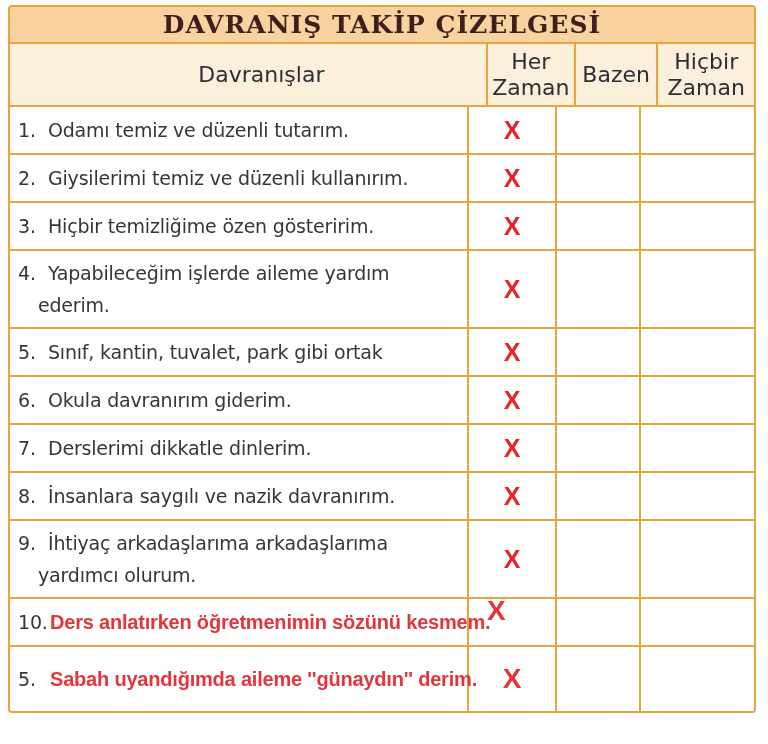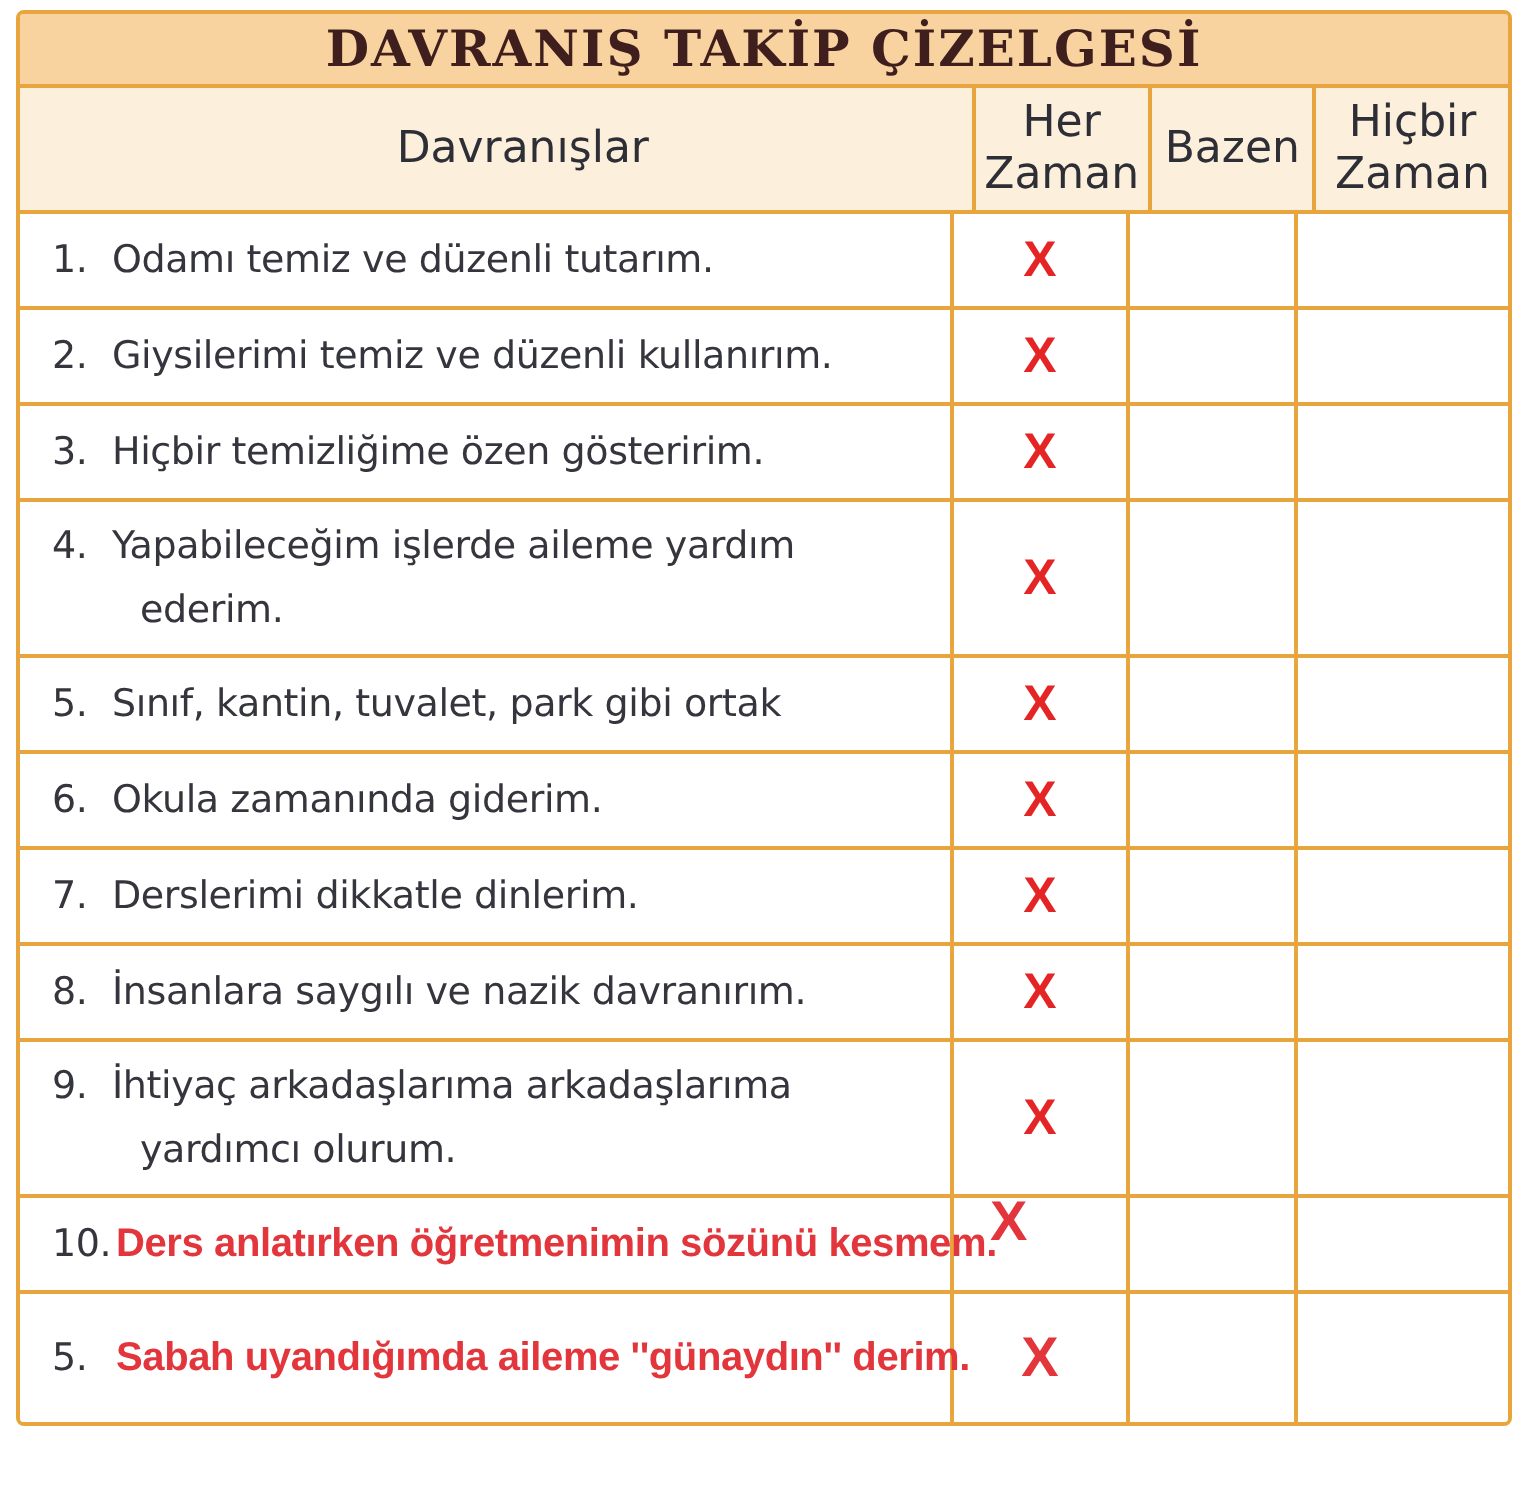--- a/index.html
+++ b/index.html
@@ -49,34 +49,34 @@
 
   .header-cell{
     min-height:61px;
     display:flex;align-items:center;justify-content:center;text-align:center;
     font-size:22px;line-height:26px;color:#2e2e36;
     background:var(--header-bg);
     padding:2px 4px;
   }
   .header-cell.col-always,.header-cell.col-never{padding:2px 8px;}
 
-  #rows .row{min-height:48px;justify-content:center;}
+  #rows .row{min-height:48px;}
   #rows .row:last-child{min-height:66px;}
 
   .beh-cell{
     display:flex;align-items:center;
     padding:6px 4px 6px 8px;
     font-size:19px;letter-spacing:-0.2px;line-height:32px;
     color:var(--body-text);
     overflow:visible;
   }
   .beh-inner{width:100%;}
   .beh-line{white-space:nowrap;}
   .beh-line .num{display:inline-block;min-width:30px;color:var(--body-text);}
-  .beh-line.cont{margin-left:44px;}
+  .beh-line.cont{margin-left:20px;}
 
   .red-text{
     font-family:"Liberation Sans",sans-serif;
     font-weight:bold;font-size:20px;letter-spacing:-0.2px;
     color:var(--red-text);
     margin-left:2px;
   }
 
   .mark-cell{
     display:flex;align-items:center;justify-content:center;
@@ -167,21 +167,21 @@
           </div>
           <div class="cell mark-cell col-always">
             <span class="mark style-normal">X</span>
           </div>
           <div class="cell mark-cell col-sometimes"></div>
           <div class="cell mark-cell col-never"></div>
         </div>
         <div class="row">
           <div class="cell beh-cell col-beh">
             <div class="beh-inner">
-              <div class="beh-line"><span class="num">6.</span><span>Okula zamanında giderim.</span></div>
+              <div class="beh-line"><span class="num">6.</span><span>Okula davranırım giderim.</span></div>
             </div>
           </div>
           <div class="cell mark-cell col-always">
             <span class="mark style-normal">X</span>
           </div>
           <div class="cell mark-cell col-sometimes"></div>
           <div class="cell mark-cell col-never"></div>
         </div>
         <div class="row">
           <div class="cell beh-cell col-beh">

